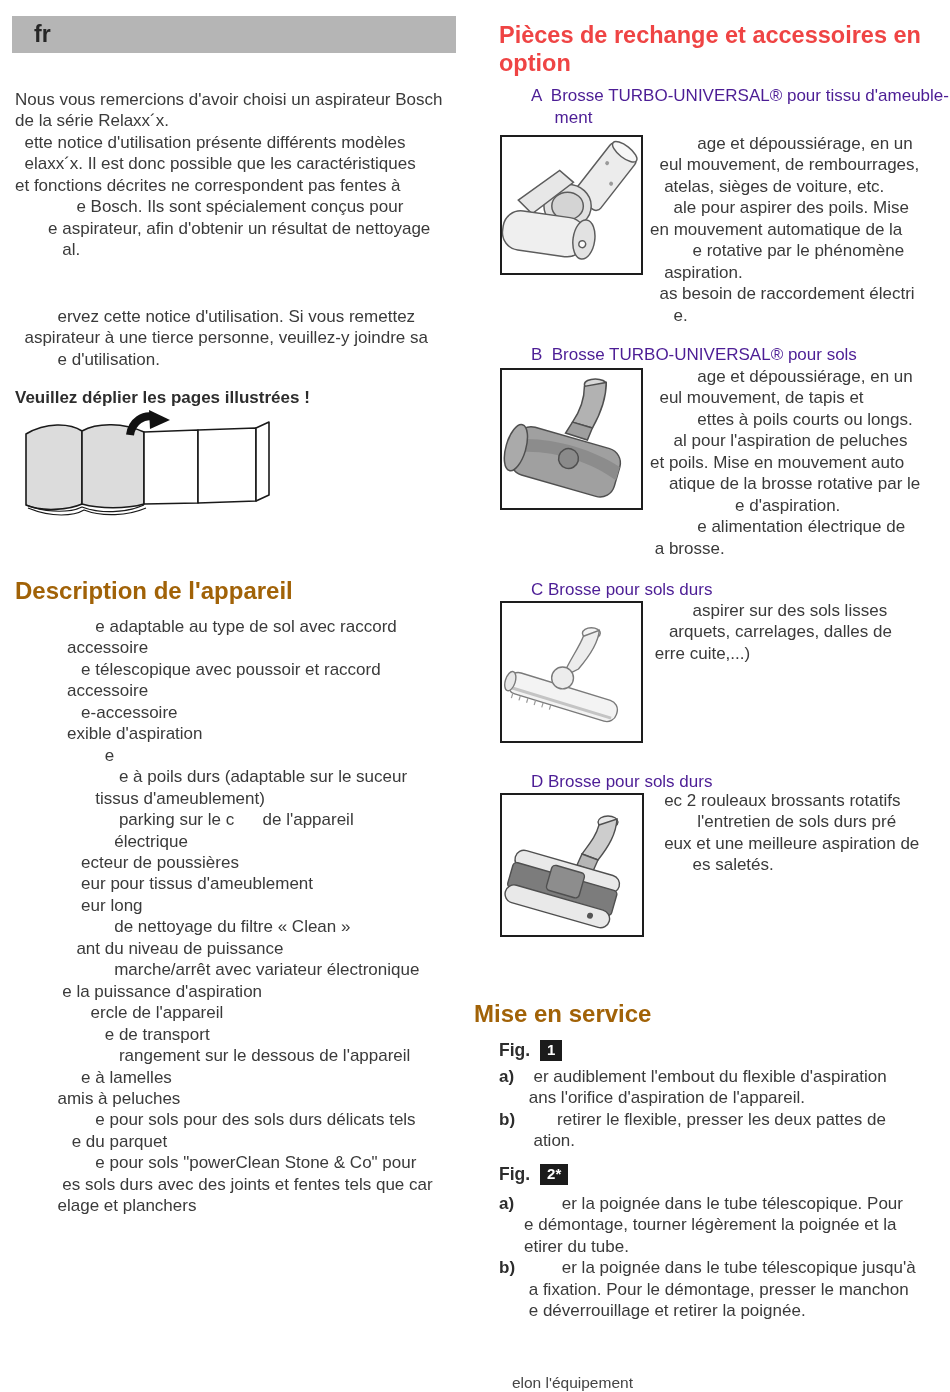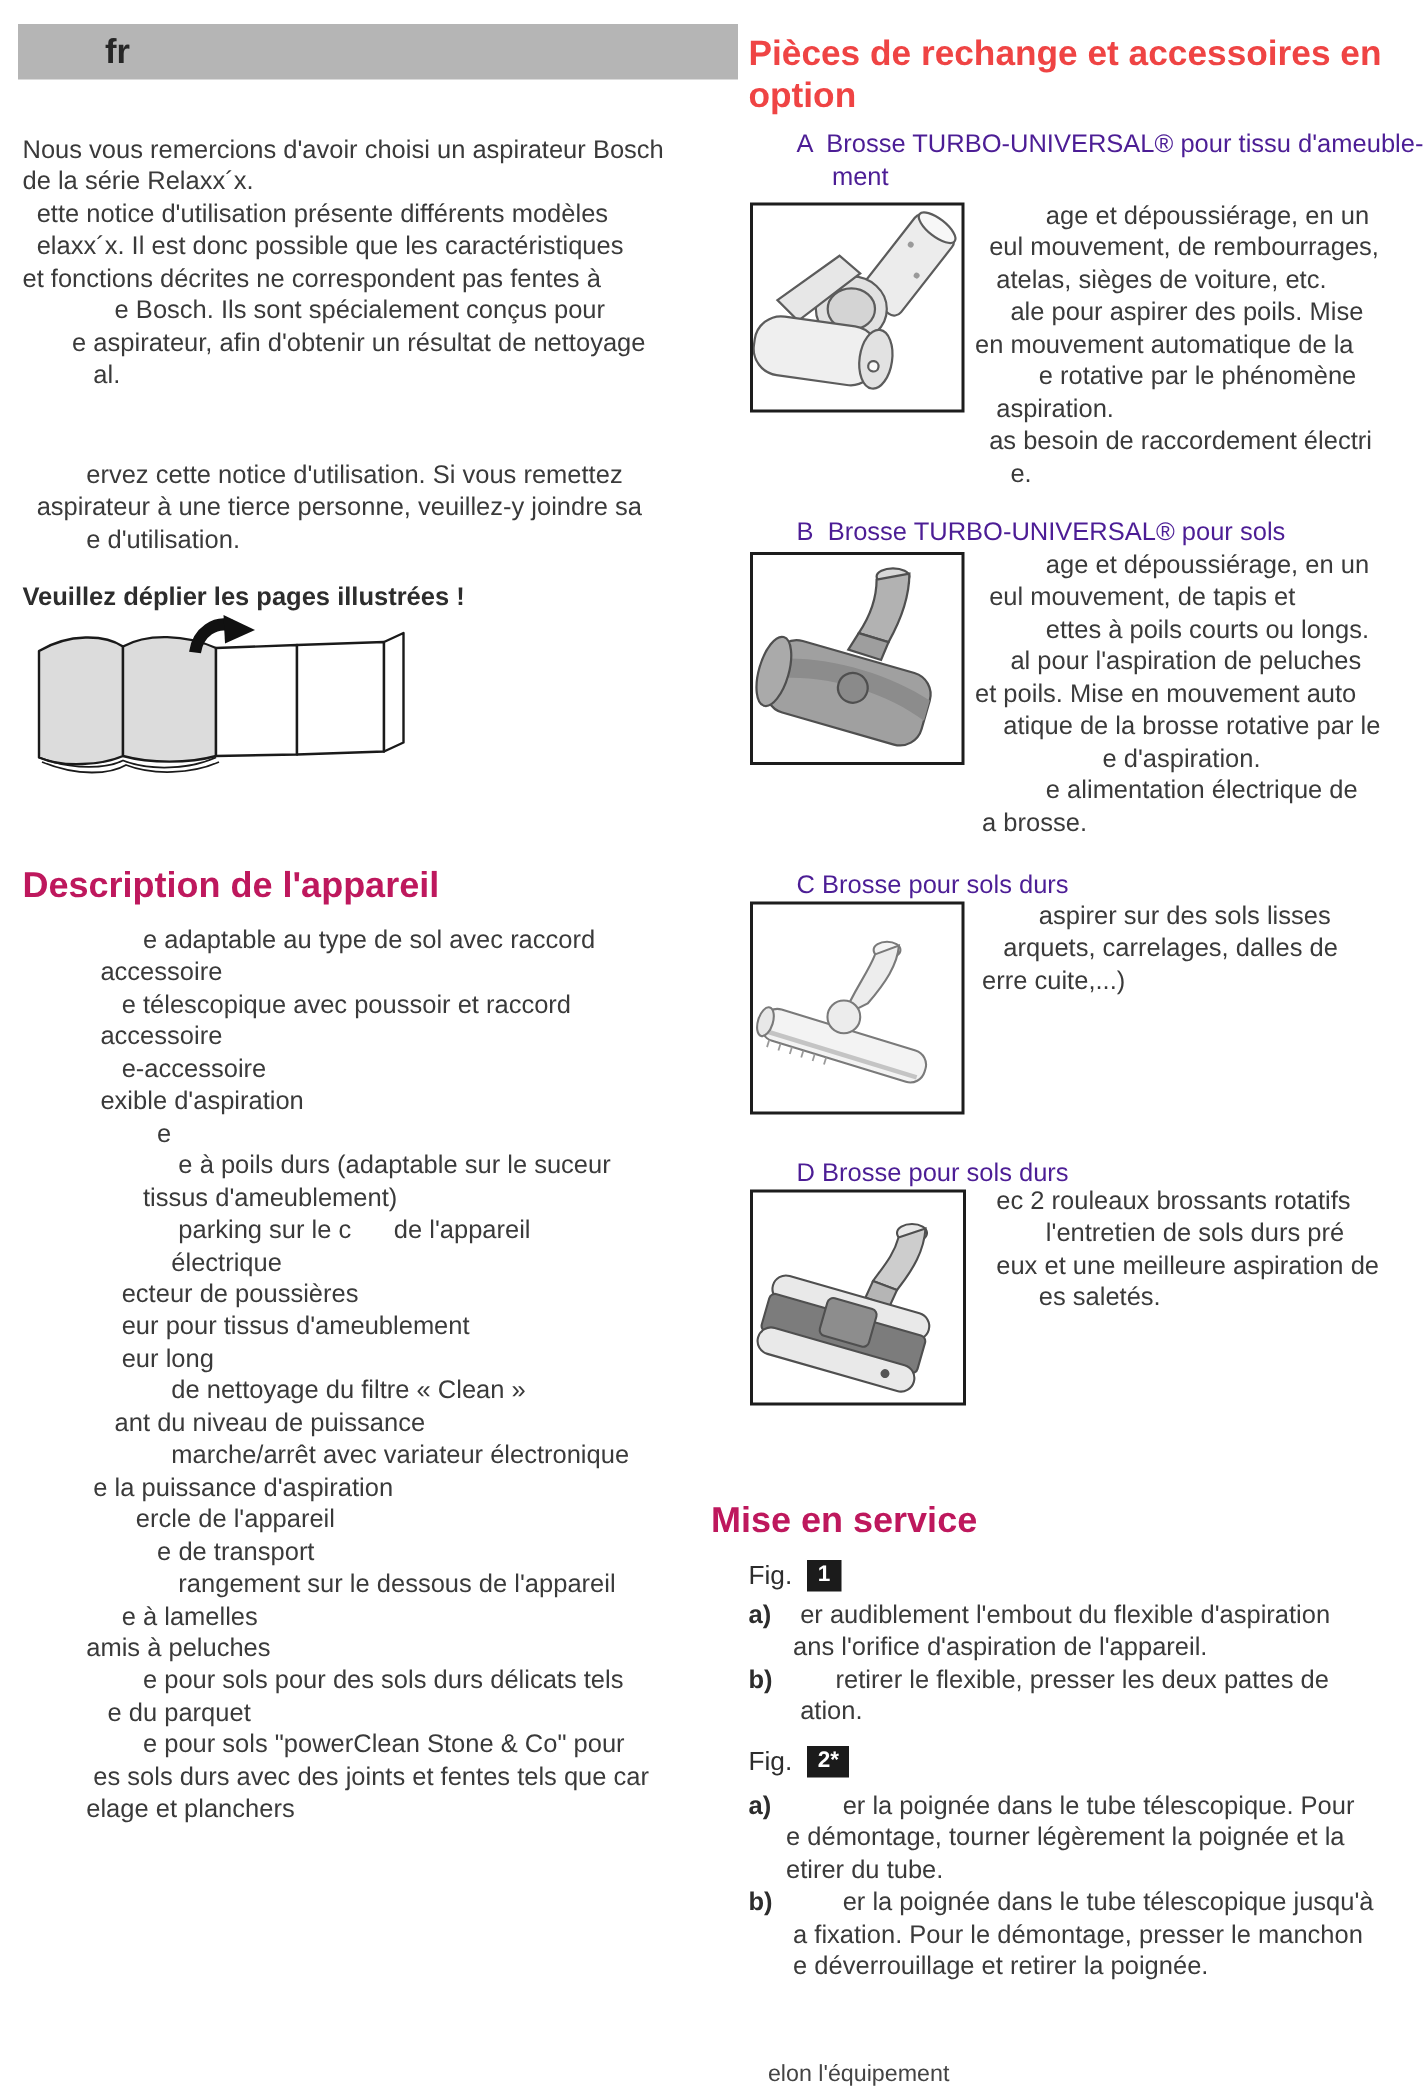--- a/index.html
+++ b/index.html
@@ -1,28 +1,28 @@
 <!DOCTYPE html>
 <html><head>
 <meta charset="utf-8">
 <style>
   html,body{margin:0;padding:0;background:#fff;}
   .page{position:relative;width:950px;height:1392px;background:#ffffff;
         font-family:"Liberation Sans",sans-serif;color:#3a3a3a;overflow:hidden;}
   .abs{position:absolute;}
   .line{white-space:pre;font-size:17px;line-height:21.45px;}
   .shead .line{font-weight:400;line-height:22.4px;color:#4c1d95;margin-left:32px;}
-  .h-big{font-weight:700;color:#be185d;}
-  .fr-tab{background:#b5b5b5;display:flex;align-items:center;padding-left:36px;}
+  .h-big{font-weight:700;color:#a16207;}
+  .fr-tab{background:#b5b5b5;display:flex;align-items:center;}
   .fr-tab span{font-weight:700;font-size:23px;color:#262626;padding-left:22px;}
   .h1 .line{font-weight:700;font-size:23.5px;line-height:27.5px;color:#ef4444;}
   .imgbox{position:absolute;border:2px solid #1d1d1d;background:#fff;box-sizing:border-box;}
   .imgbox svg{display:block;width:100%;height:100%;}
   .fig-row{display:flex;align-items:center;gap:10px;}
-  .fig-label{font-weight:400;font-size:17.5px;color:#2d2d2d;}
+  .fig-label{font-weight:700;font-size:17.5px;color:#2d2d2d;}
   .fig-box{background:#1b1b1b;color:#ffffff;font-weight:700;font-size:15px;
            padding:2px 7px 3px 7px;line-height:16px;}
   .step{position:relative;padding-left:25px;}
   .step .marker{position:absolute;left:0;top:0;font-weight:700;font-size:17px;line-height:21.45px;color:#2d2d2d;}
   .footnote{font-size:15.5px;color:#444;white-space:pre;}
 </style>
 </head>
 <body>
 
 <div class="page">

